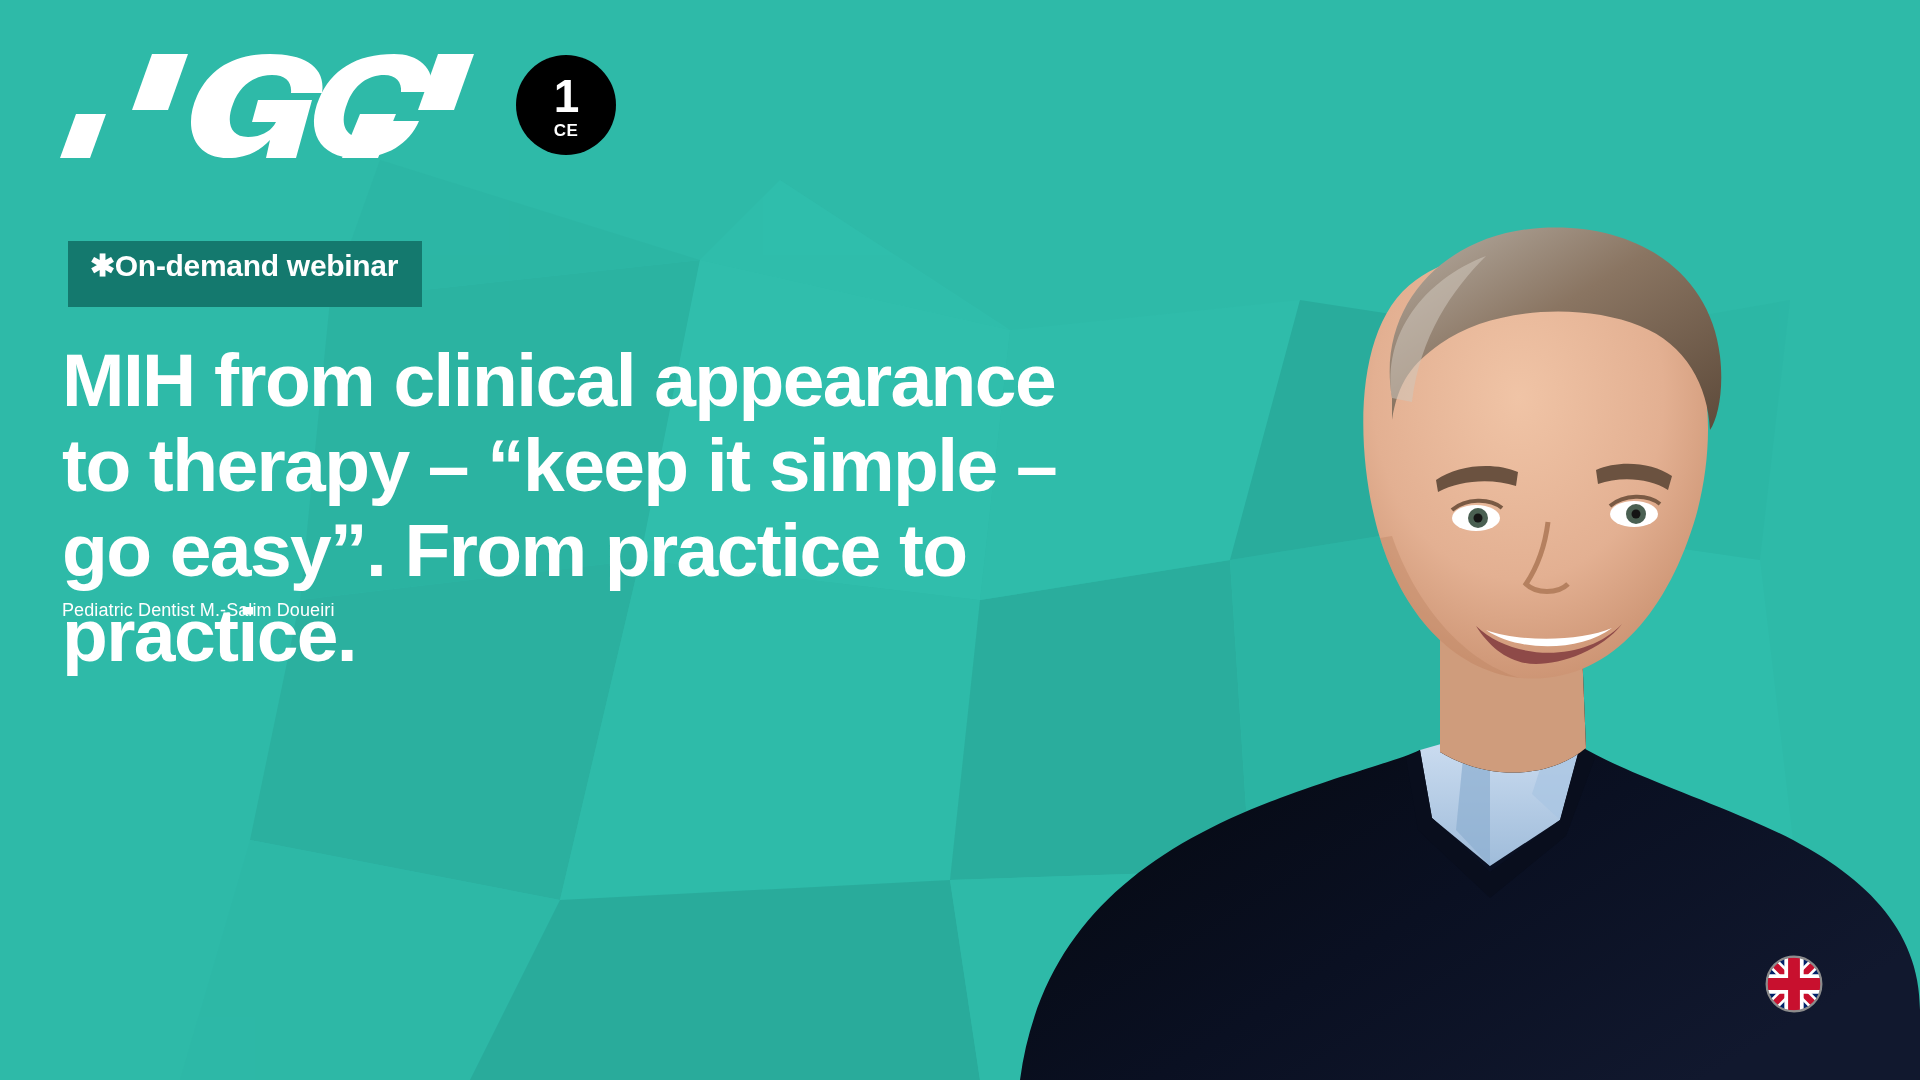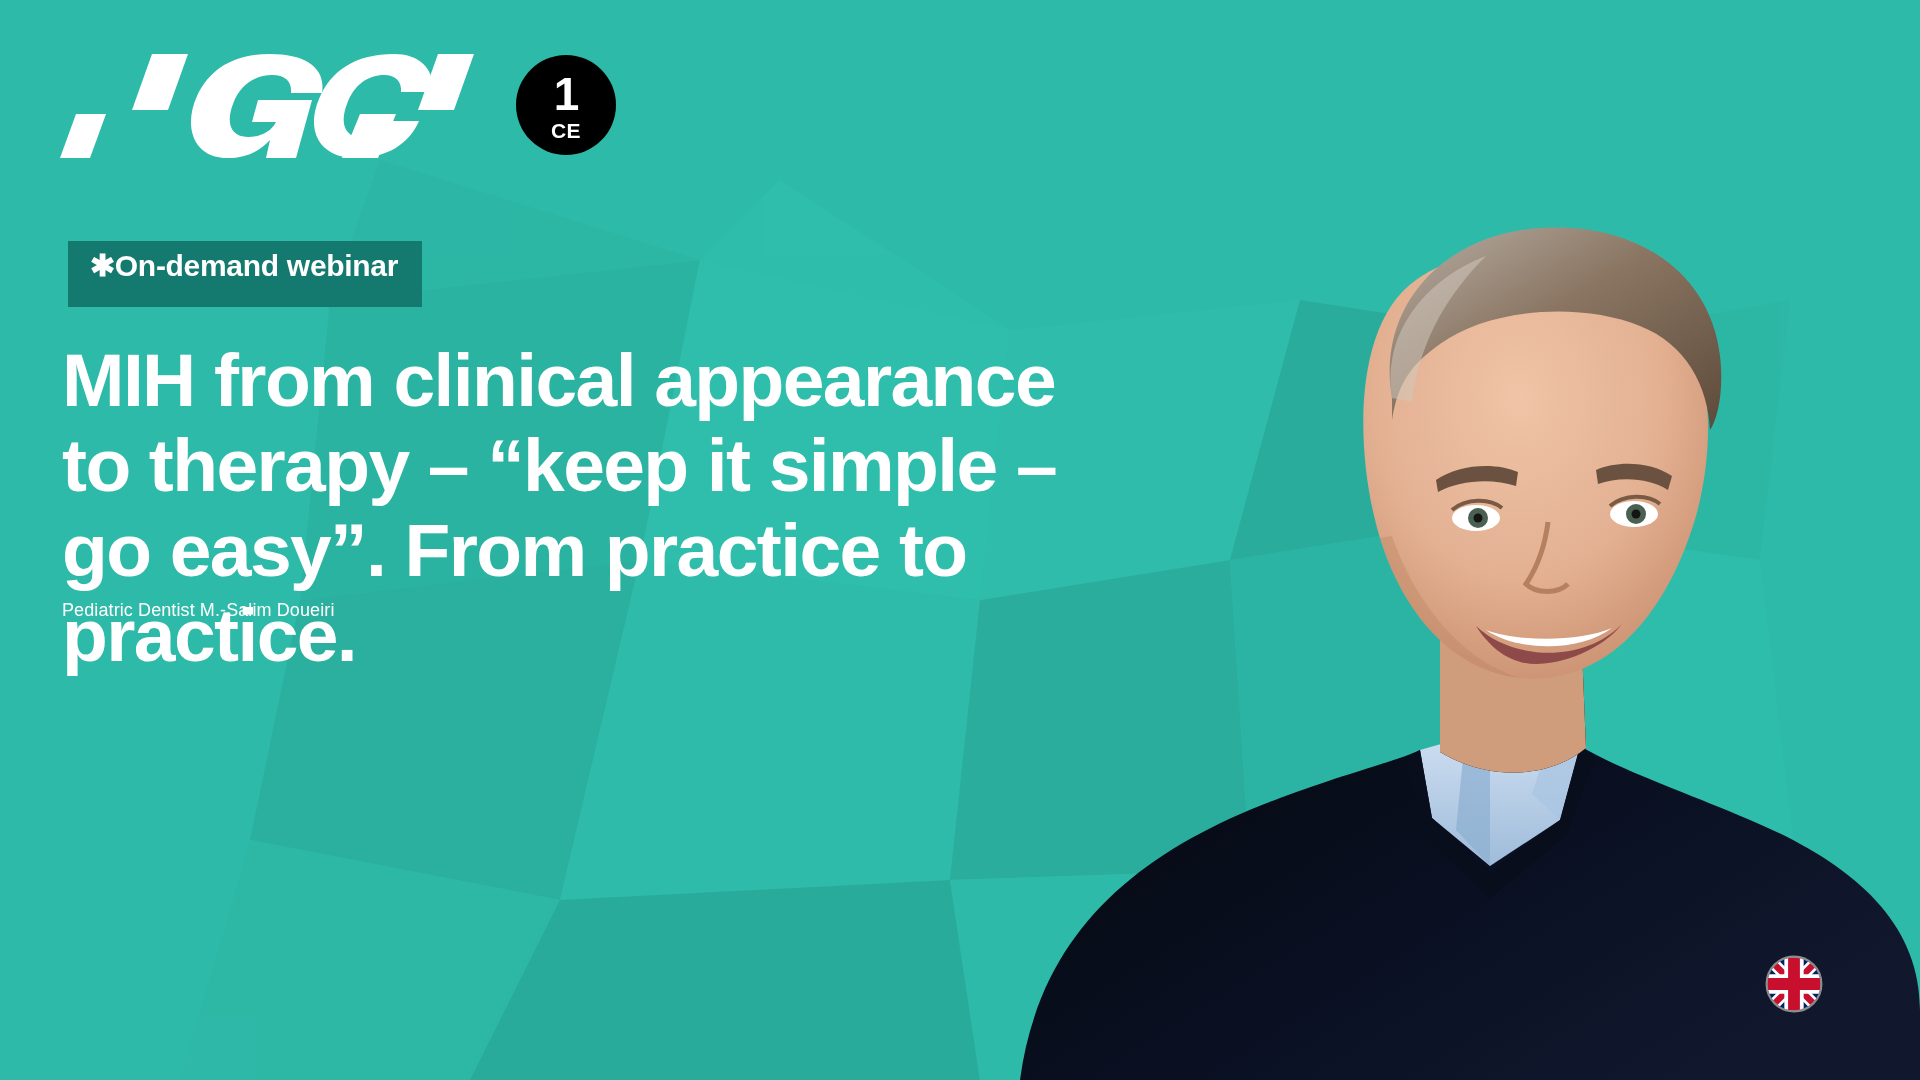--- a/index.html
+++ b/index.html
@@ -54,21 +54,21 @@
   }
   #ce-badge .ce-num {
     color: #ffffff;
     font-size: 46px;
     font-weight: bold;
     letter-spacing: -1px;
     margin-top: 2px;
   }
   #ce-badge .ce-label {
     color: #ffffff;
-    font-size: 21px;
+    font-size: 17px;
     font-weight: bold;
     letter-spacing: 0.5px;
     margin-top: 3px;
   }
 
   
   #webinar-tag {
     position: absolute;
     left: 68px;
     top: 241px;

